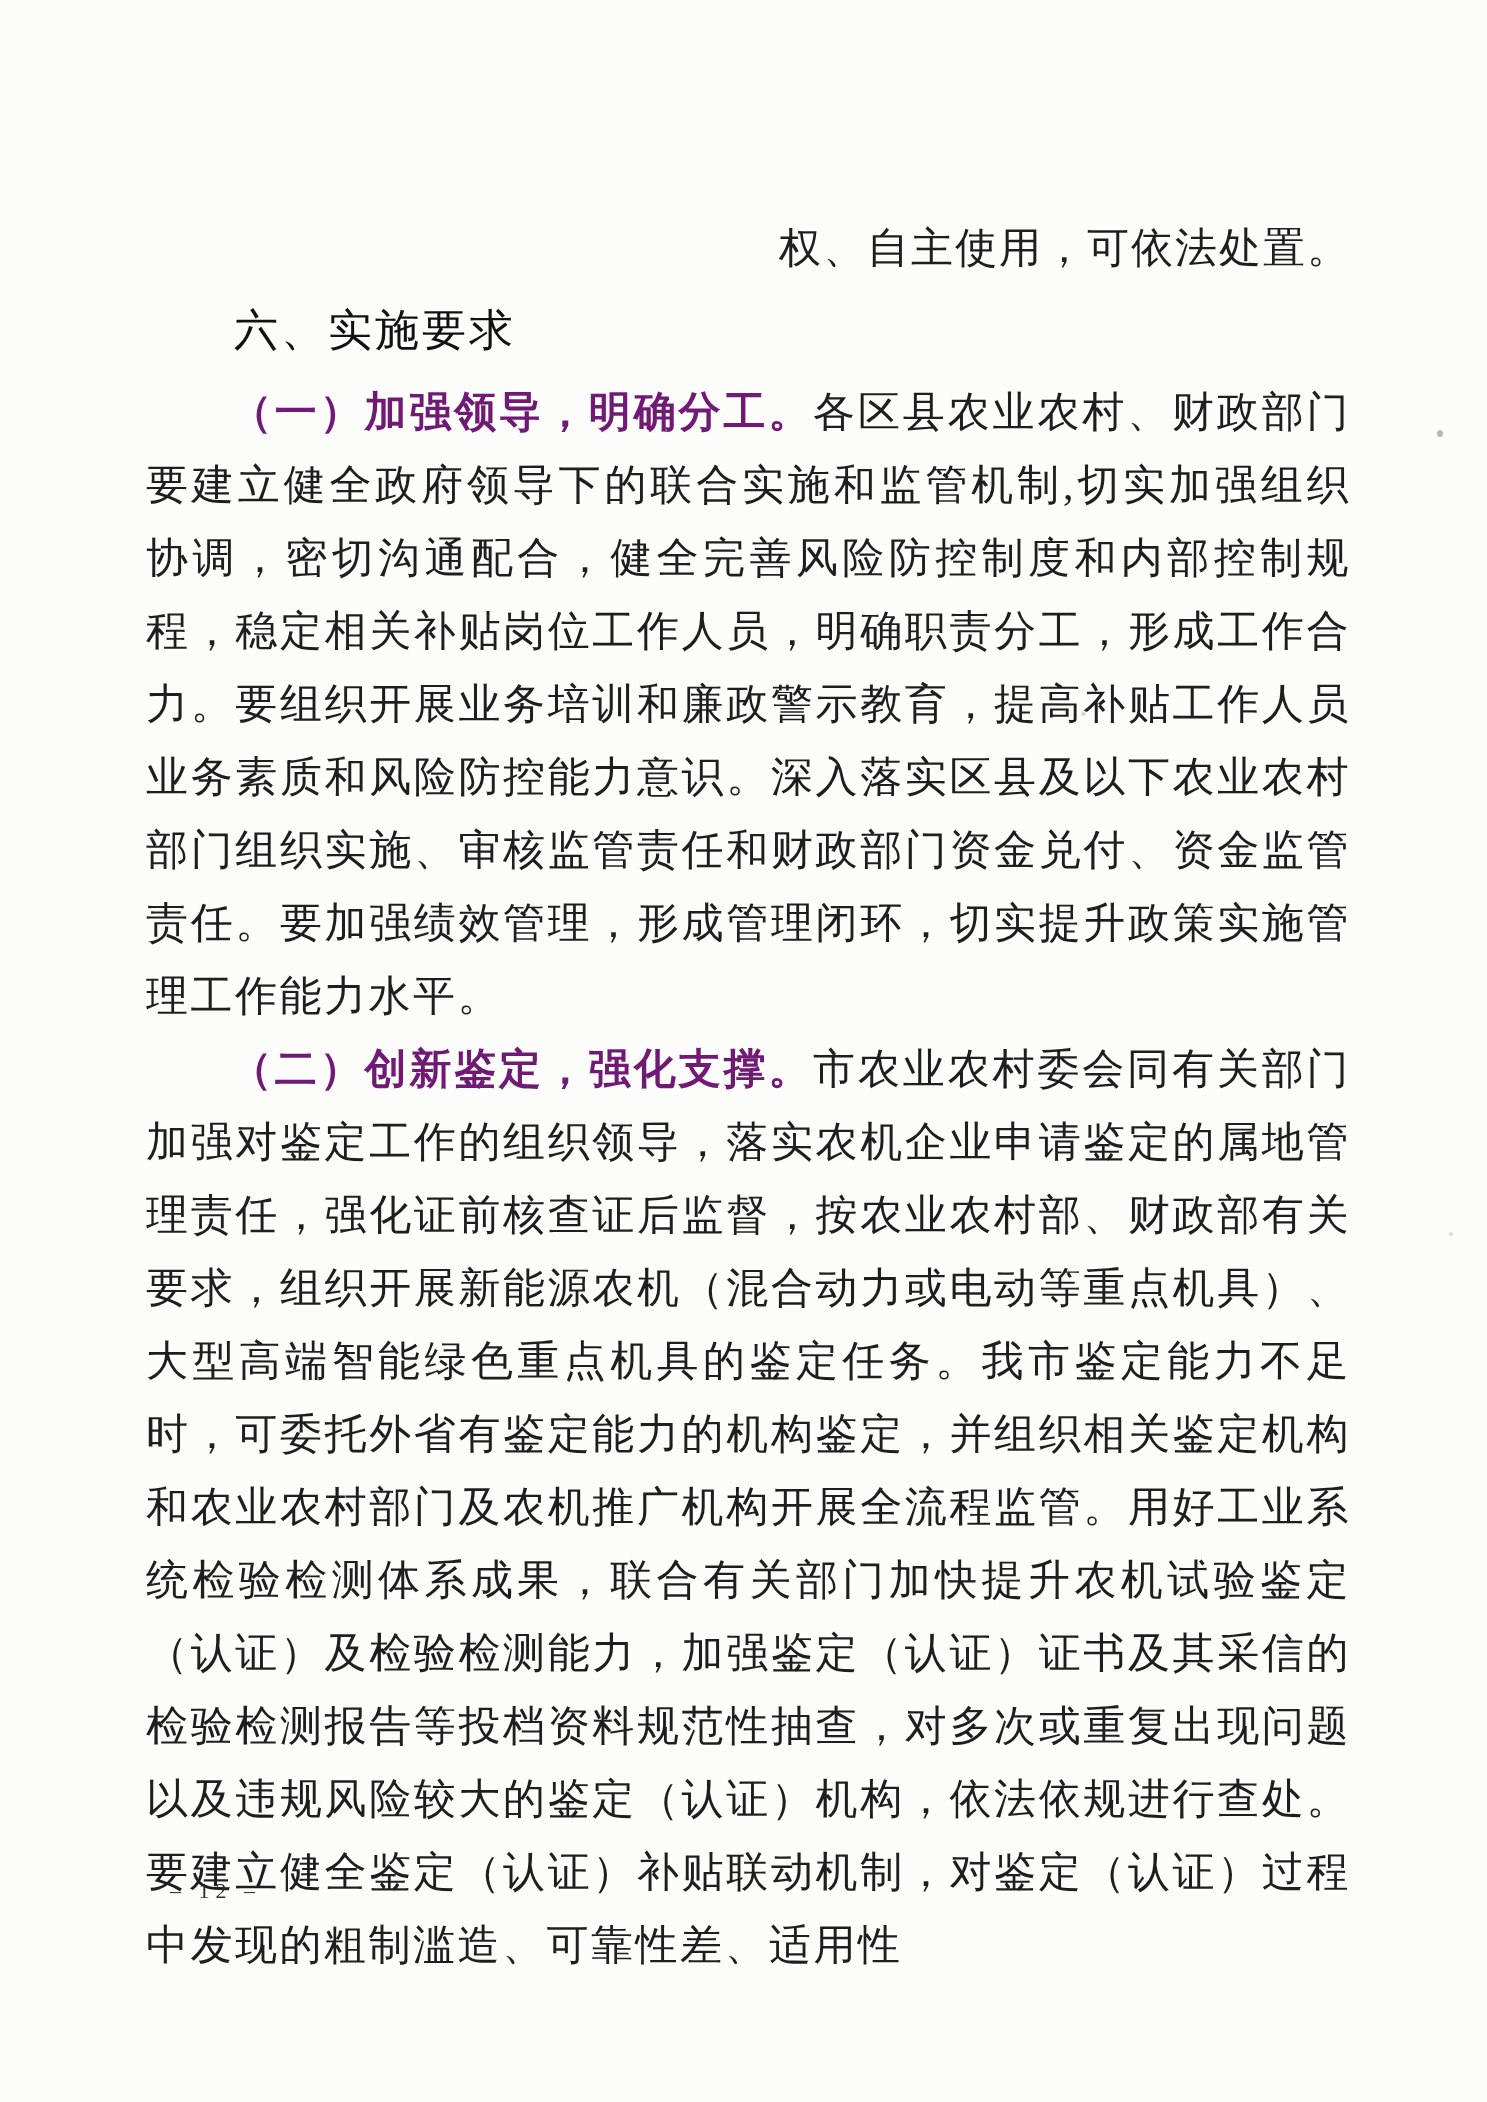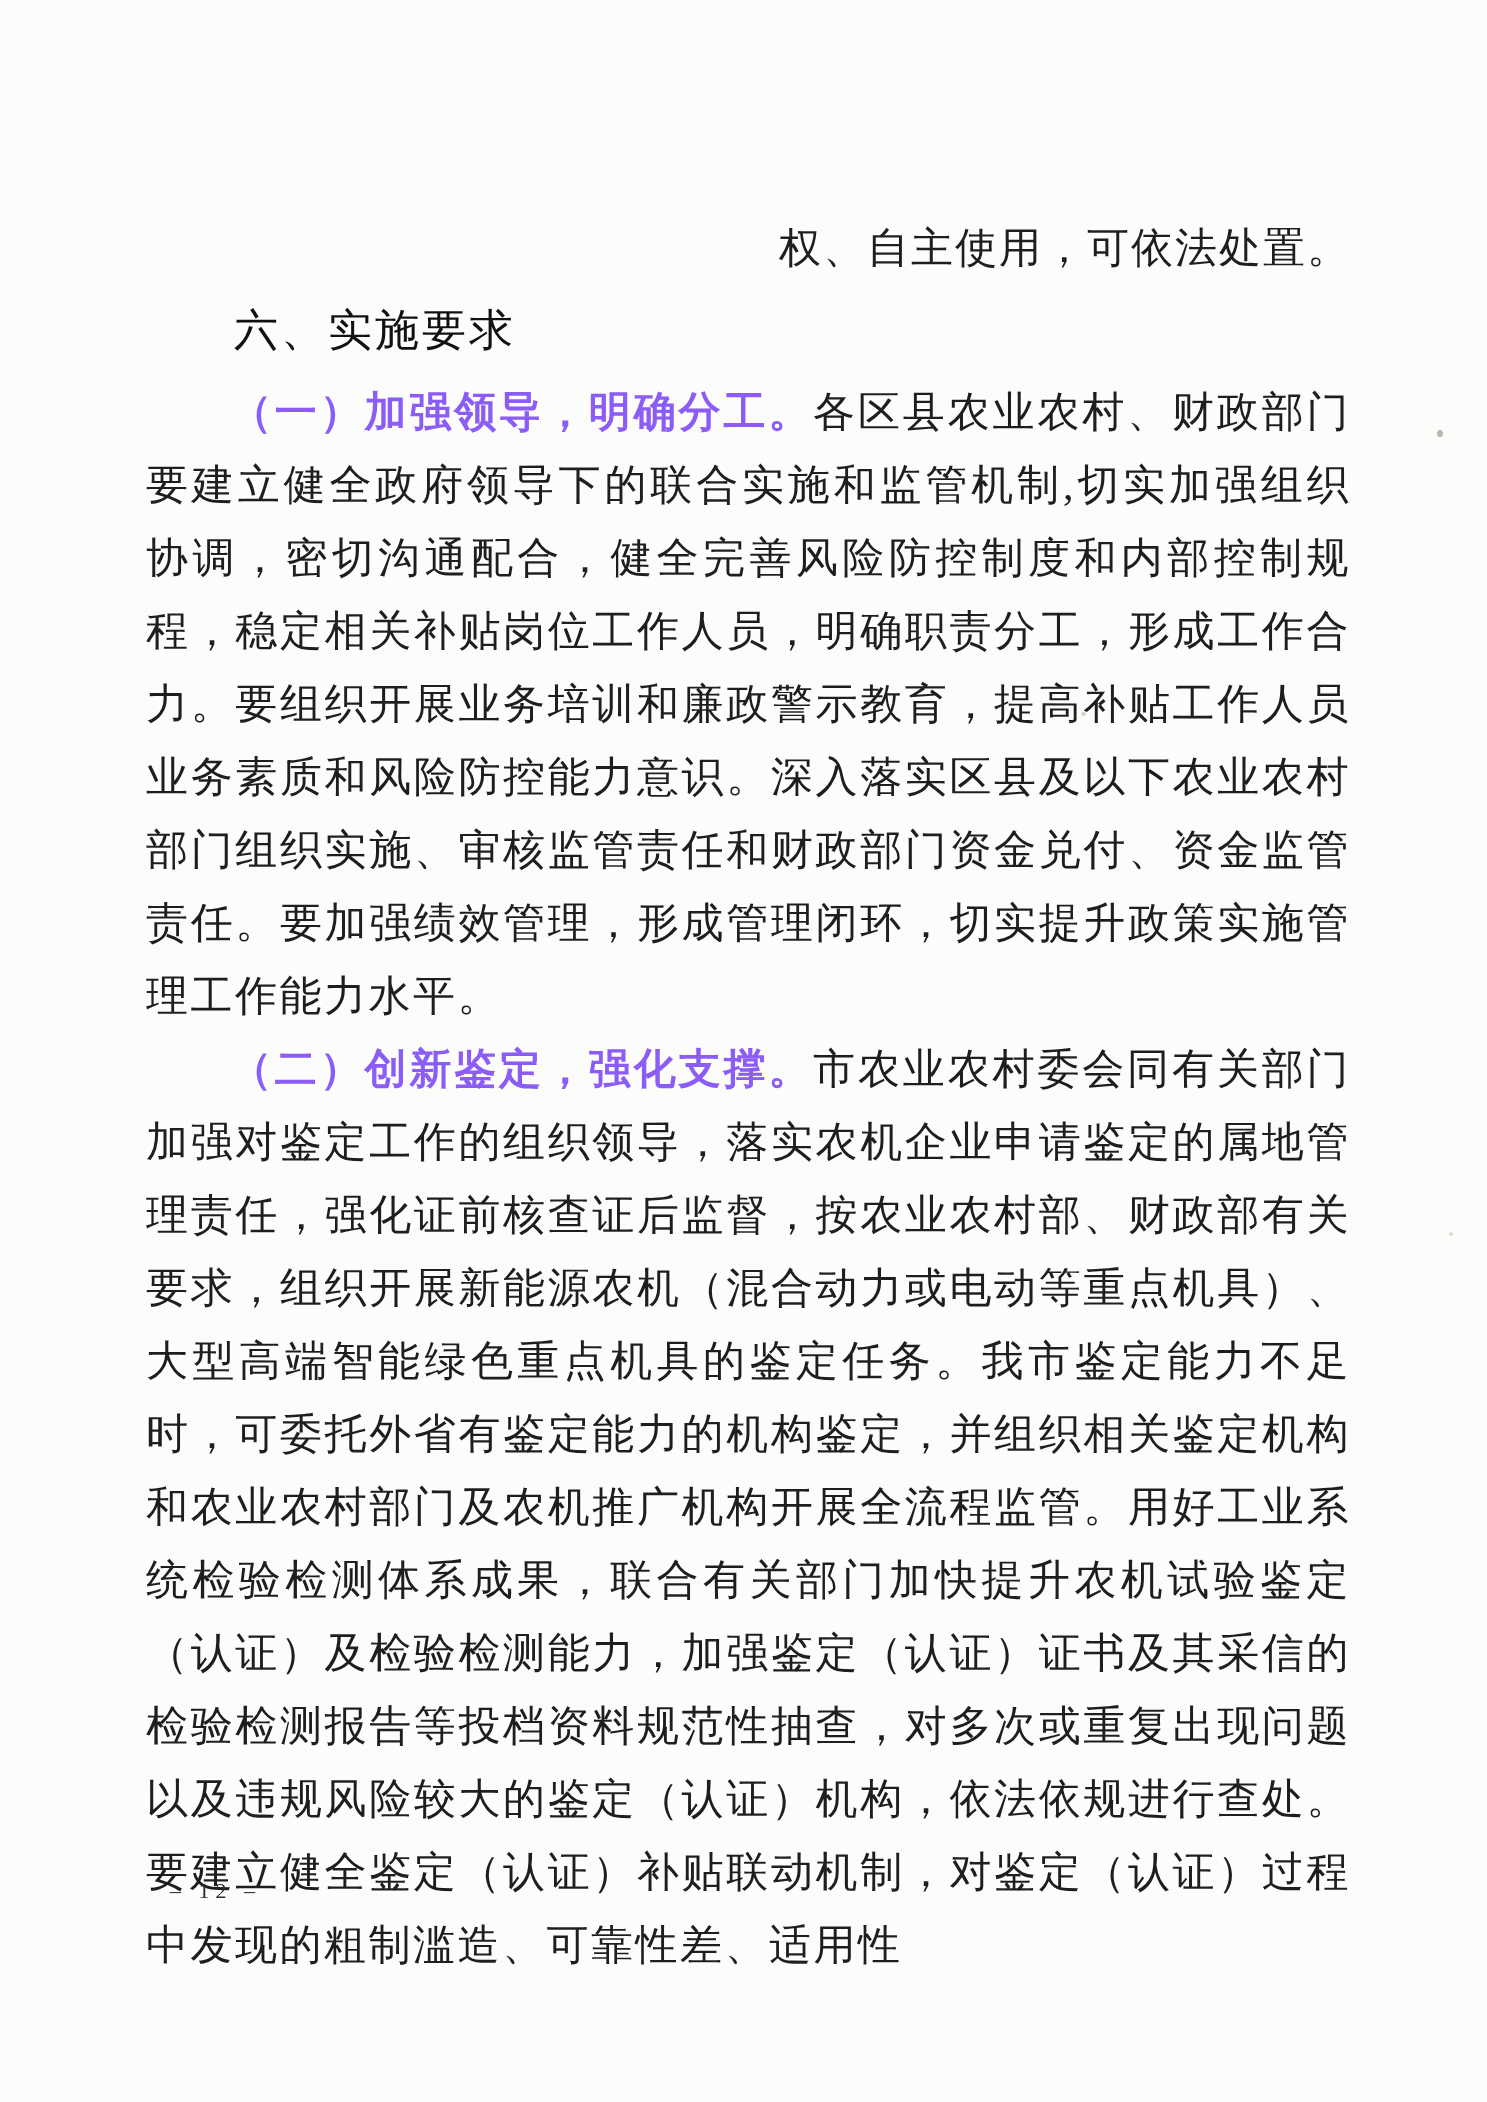--- a/index.html
+++ b/index.html
@@ -44,21 +44,21 @@
     font-size: 42px;
     line-height: 73px;
     letter-spacing: 2.5px;
     text-align: justify;
     text-align-last: left;
     text-justify: inter-ideograph;
     text-indent: 2em;
   }
   .para .lead {
     font-weight: bold;
-    color: #8b5cf6;
+    color: #701a75;
   }
   .page-number {
     position: absolute;
     left: 170px;
     top: 1878px;
     font-size: 22px;
     letter-spacing: 6px;
     color: #2a2a2a;
     font-family: "Liberation Serif", serif;
   }

